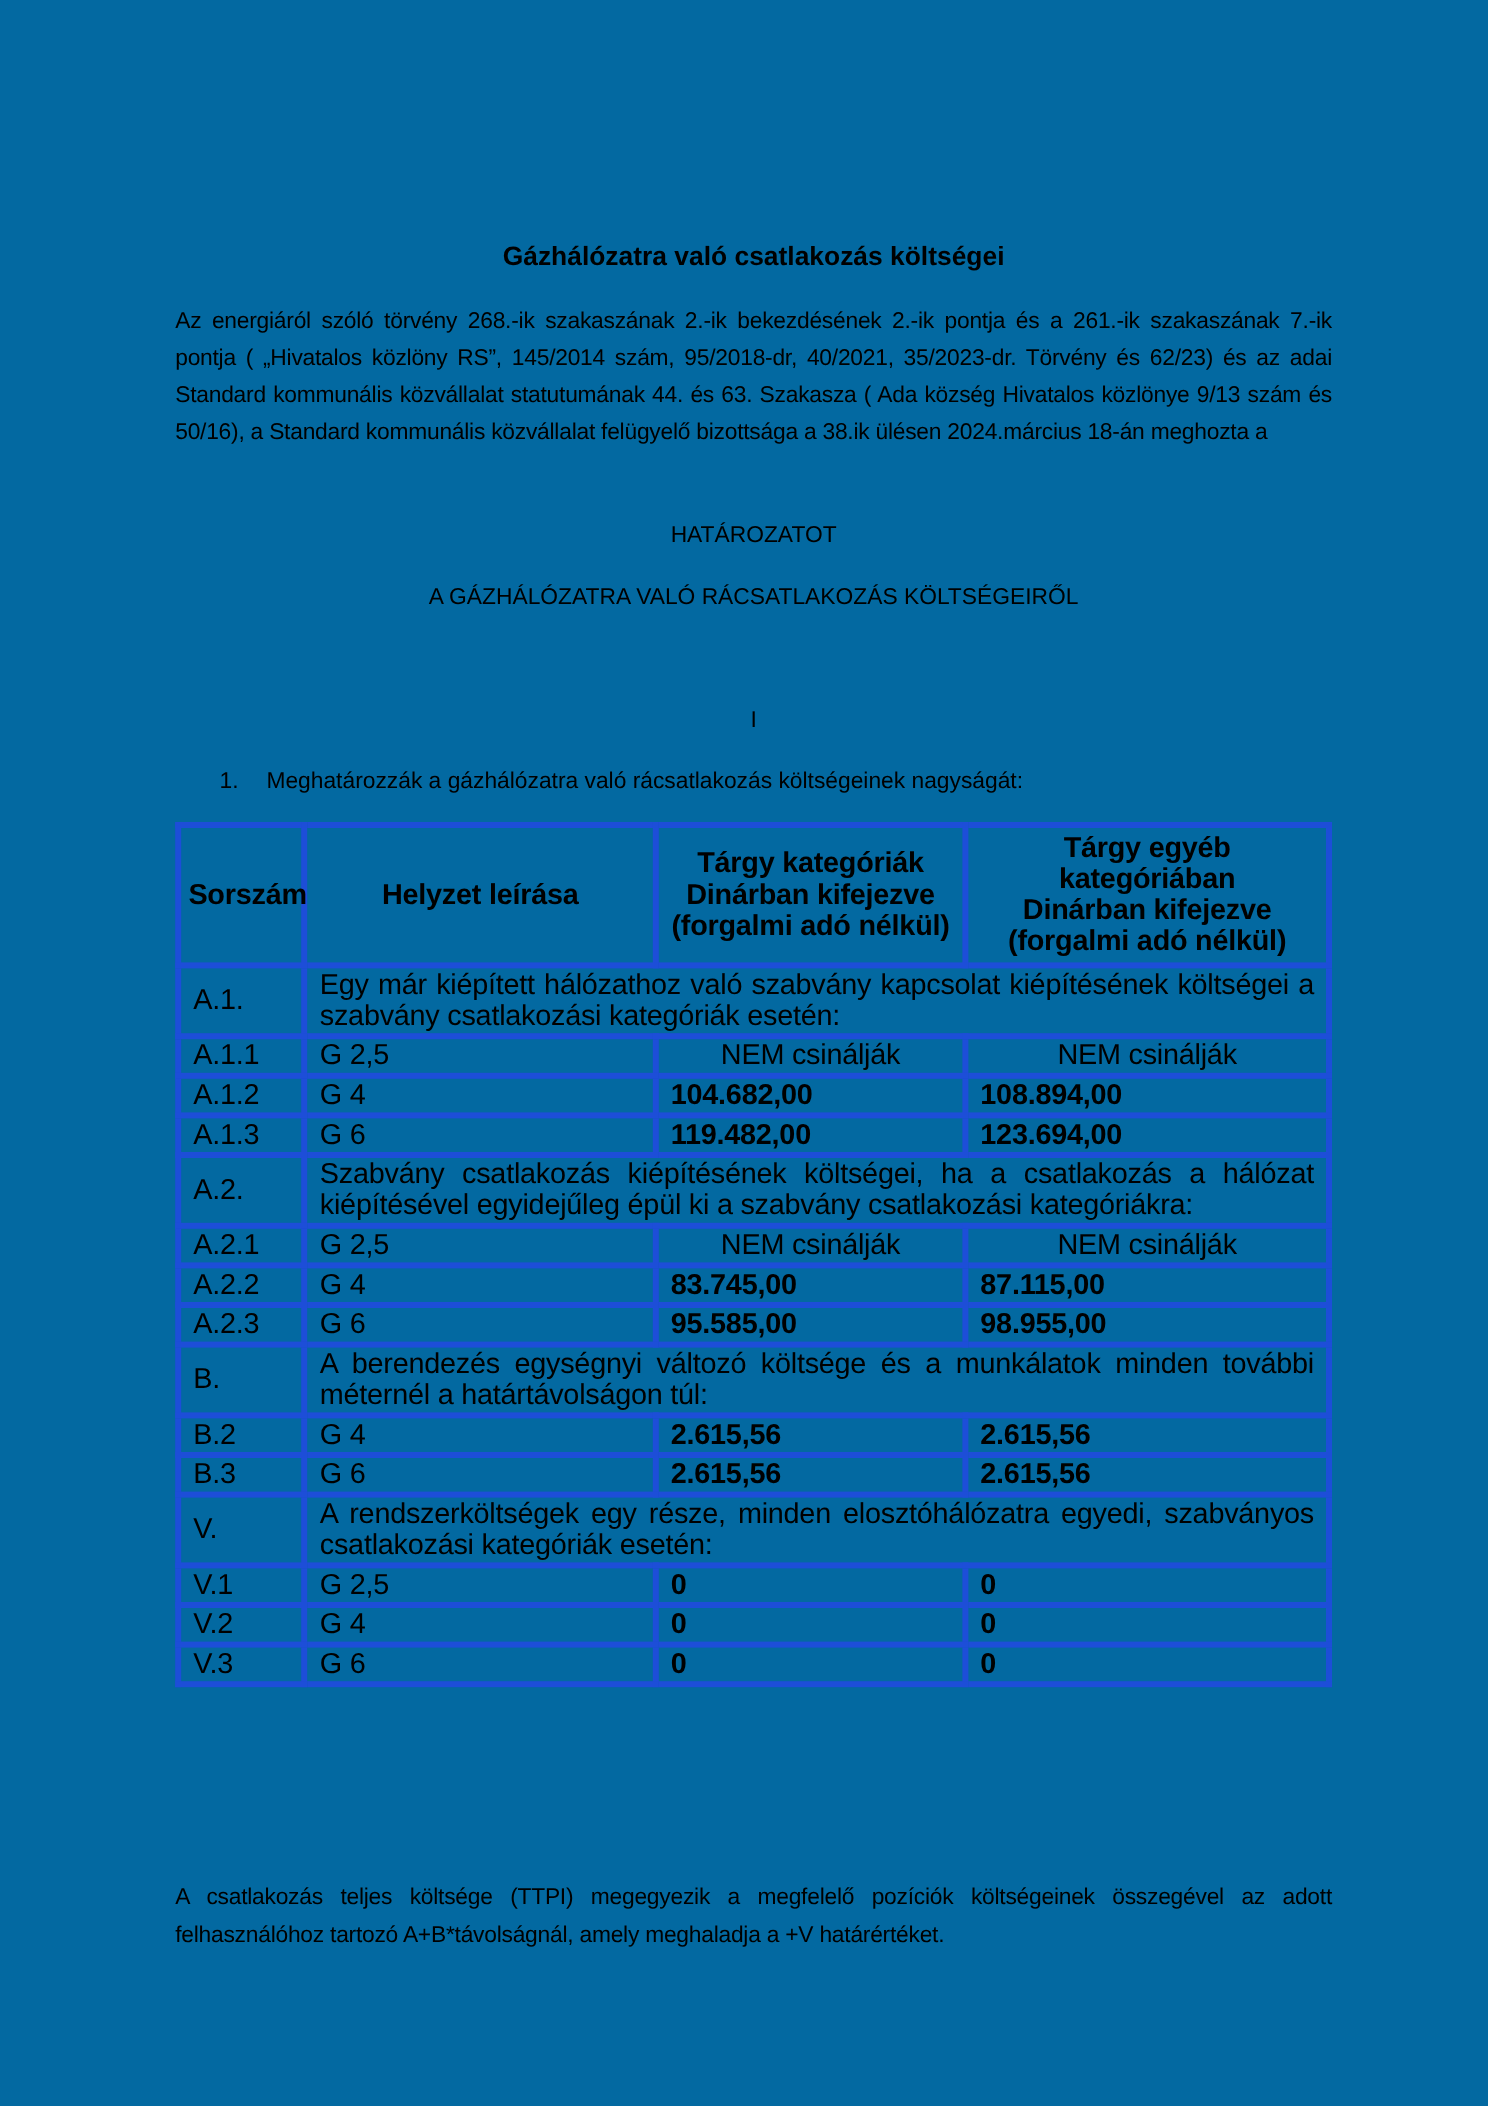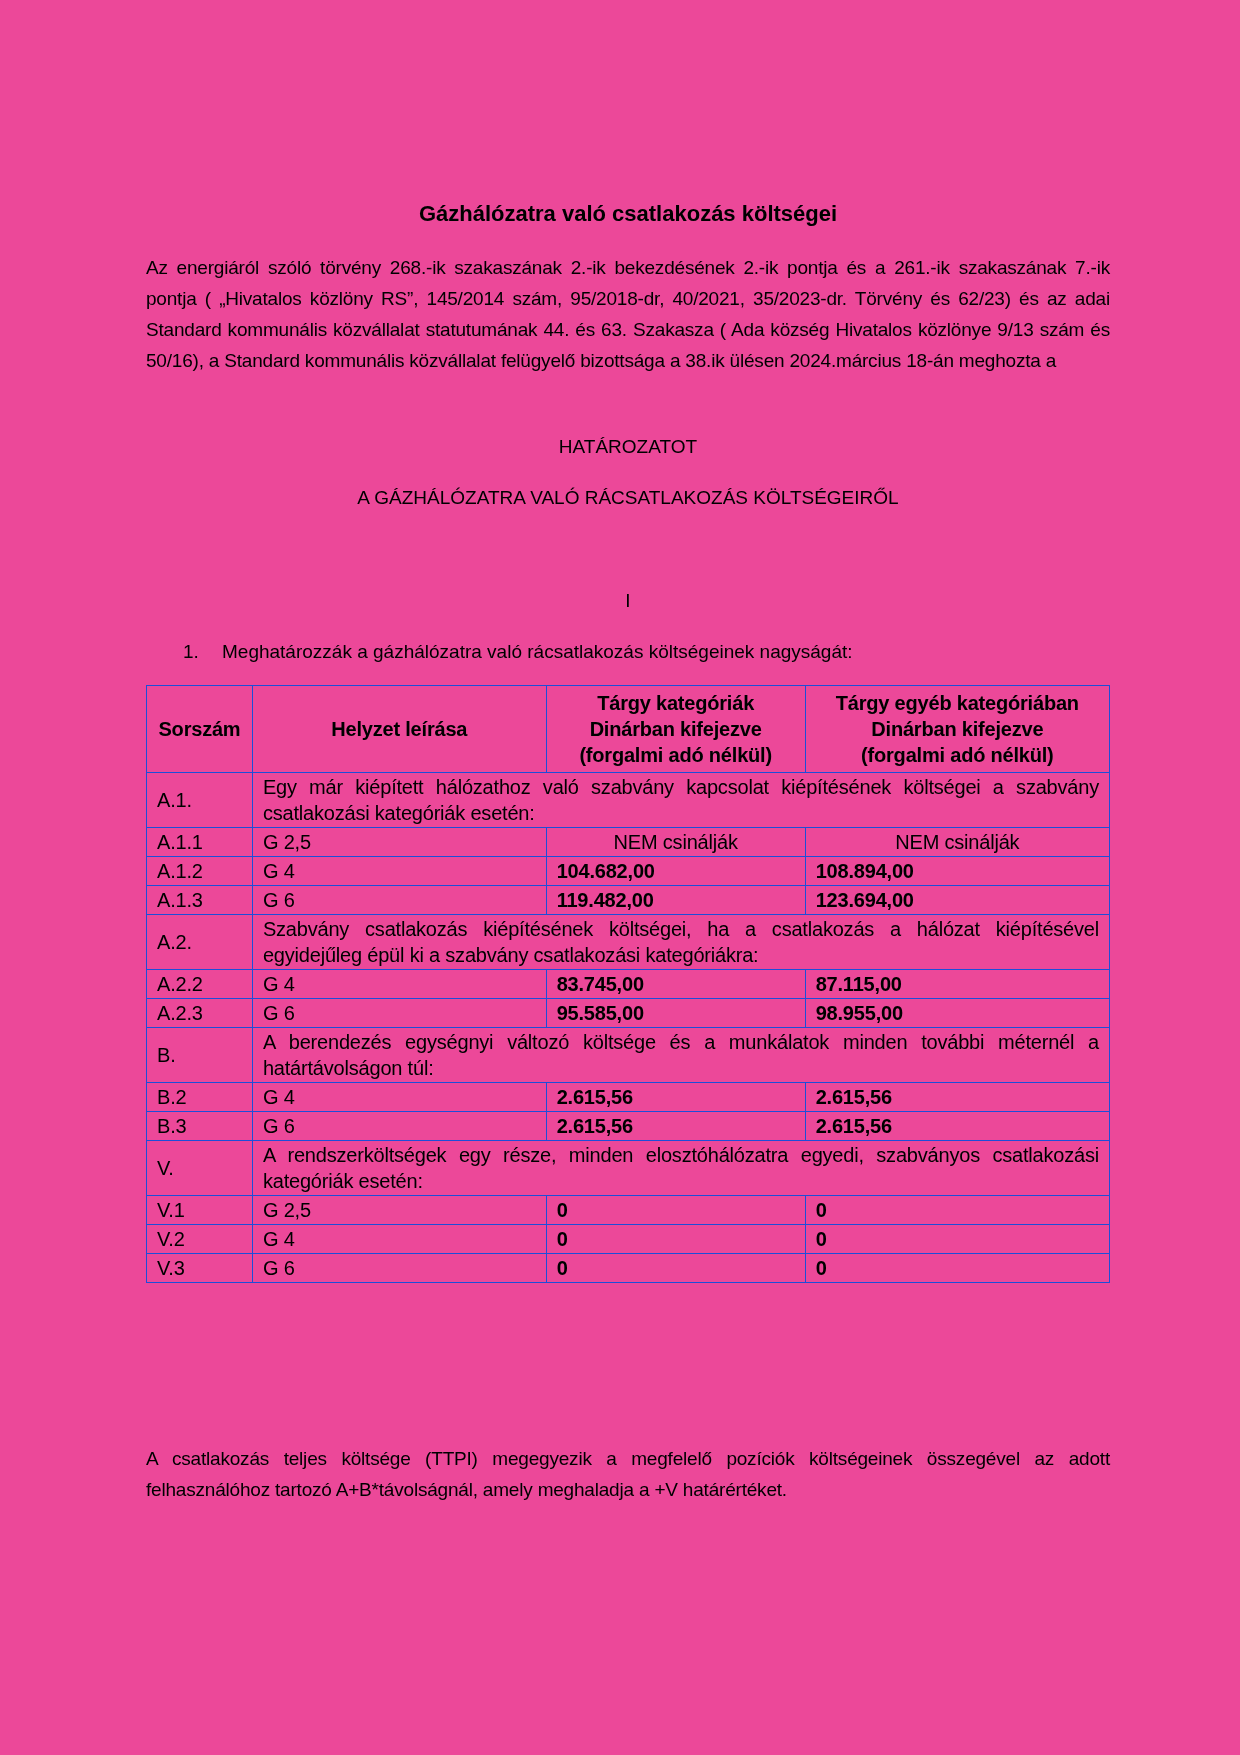--- a/index.html
+++ b/index.html
@@ -1,19 +1,19 @@
 <!DOCTYPE html>
 <html><head>
 <meta charset="utf-8">
 <style>
   html,body { margin:0; padding:0; background:#ffffff; }
   .page {
     position:relative;
     width:1240px; height:1755px;
-    background:#ec4899;
+    background:#0369a1;
     color:#000000;
     font-family:"Liberation Sans", sans-serif;
     box-sizing:border-box;
     padding:199px 130px 0 146px;
     overflow:hidden;
   }
   .doc-title { font-size:22px; line-height:30px; font-weight:700; text-align:center; margin:0; }
   .intro { font-size:19px; line-height:31px; text-align:justify; margin:23px 0 0 0; letter-spacing:-0.2px; }
   .center-line { font-size:19px; line-height:30px; text-align:center; margin:0; }
   .decision { margin-top:56px; }
@@ -21,22 +21,22 @@
   .roman    { margin-top:73px; }
   .list-item { font-size:19px; line-height:30px; margin:21px 0 0 0; padding-left:37px; }
   .list-num { display:inline-block; width:39px; }
   table.cost {
     border-collapse:collapse;
     width:100%;
     margin-top:18px;
     table-layout:fixed;
   }
   table.cost th, table.cost td {
-    border:1px solid #1d4ed8;
-    font-size:20px;
+    border:5px solid #1d4ed8;
+    font-size:24px;
     letter-spacing:-0.2px;
     box-sizing:border-box;
   }
   table.cost th {
     font-weight:700;
     text-align:center;
     vertical-align:middle;
     padding:4px 6px;
     line-height:26px;
   }
@@ -115,20 +115,26 @@
         <td>G 6</td>
         <td class="num">119.482,00</td>
         <td class="num">123.694,00</td>
       </tr>
 
       <tr>
         <td>A.2.</td>
         <td class="desc" colspan="3">Szabvány csatlakozás kiépítésének költségei, ha a csatlakozás a hálózat kiépítésével egyidejűleg épül ki a szabvány csatlakozási kategóriákra:</td>
       </tr>
       <tr>
+        <td>A.2.1</td>
+        <td>G 2,5</td>
+        <td class="txt">NEM csinálják</td>
+        <td class="txt">NEM csinálják</td>
+      </tr>
+      <tr>
         <td>A.2.2</td>
         <td>G 4</td>
         <td class="num">83.745,00</td>
         <td class="num">87.115,00</td>
       </tr>
       <tr>
         <td>A.2.3</td>
         <td>G 6</td>
         <td class="num">95.585,00</td>
         <td class="num">98.955,00</td>

